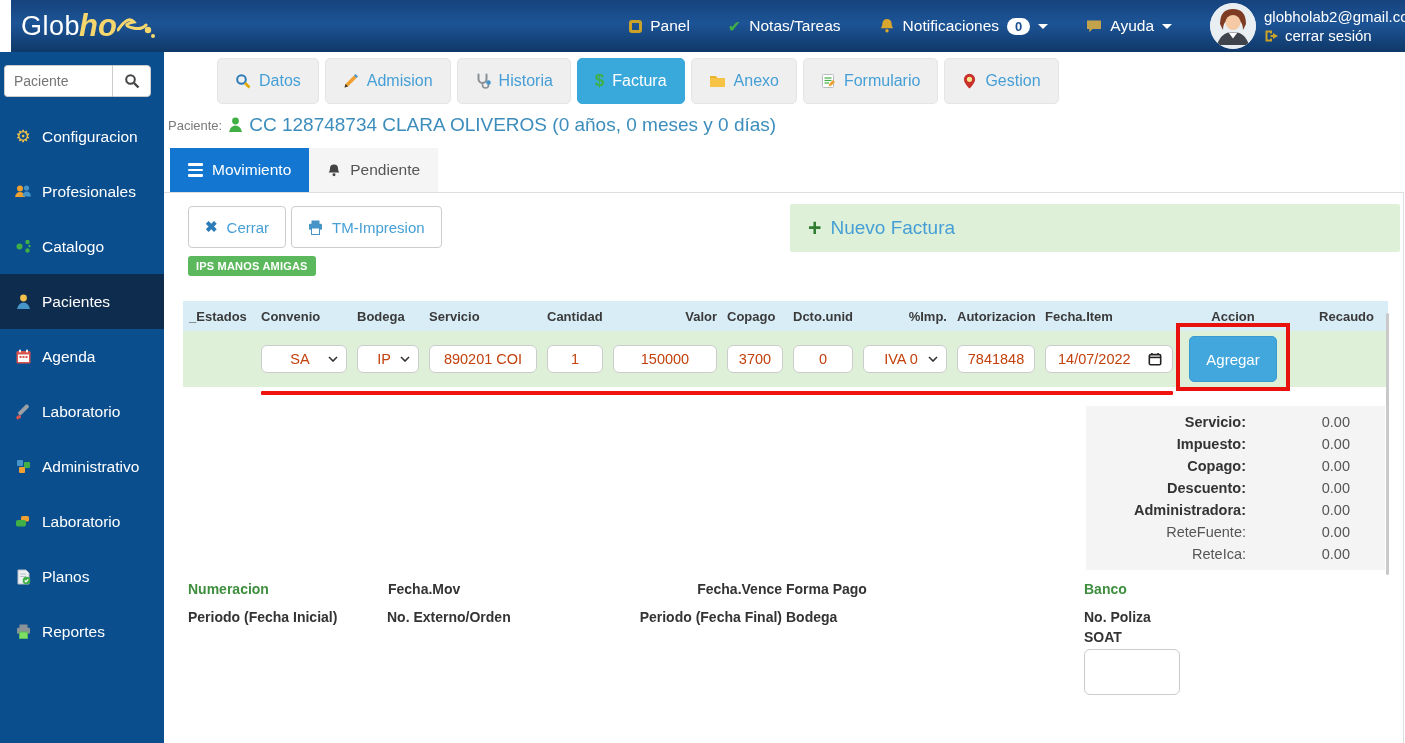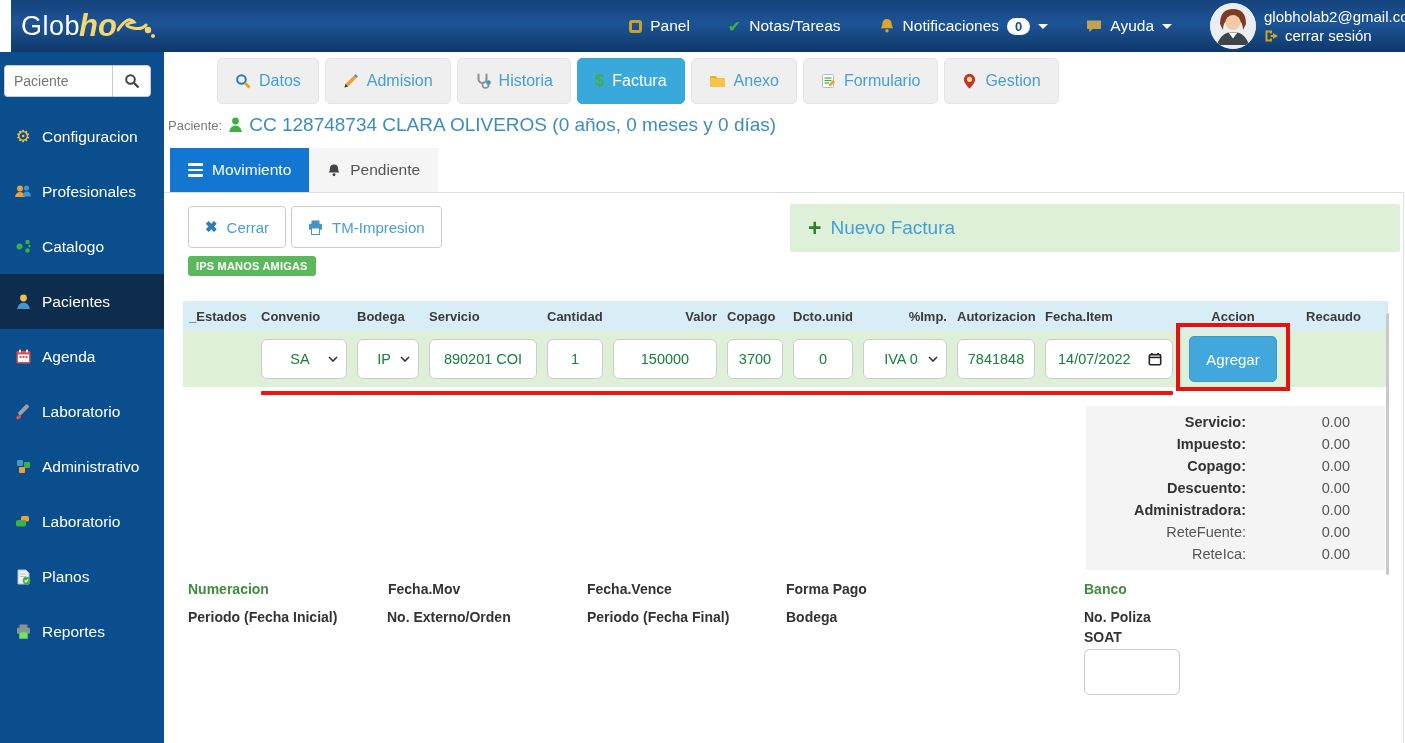--- a/index.html
+++ b/index.html
@@ -75,23 +75,23 @@
   .ipsbadge { position:absolute; left:24px; top:63px; background:#5cb85c; color:#fff; font-size:11px;
     font-weight:bold; padding:4px 8px; border-radius:3px; letter-spacing:.2px; }
 
   
   .grid { position:absolute; left:19px; top:108px; width:1205px; }
   .gridhead, .gridrow { display:flex; gap:10px; padding:0 6px; align-items:center; }
   .gridhead { background:#d9edf7; height:30px; font-size:13px; font-weight:bold; color:#3a3a3a; }
   .gridrow { background:#dff0d8; height:56px; }
   .c1{width:62px;} .c2{width:86px;} .c3{width:62px;} .c4{width:108px;} .c5{width:56px;} .c6{width:104px; text-align:right;}
   .c7{width:56px;} .c8{width:60px;} .c9{width:84px; text-align:right;} .c10{width:78px;} .c11{width:128px;}
-  .c12{width:100px; text-align:center;} .c13{flex:1; text-align:center; padding-right:8px;}
-  .sel, .inputbox, .datebox { background:#fff; border:1px solid #ccc; border-radius:6px; height:40px;
-    font-size:14.5px; color:#15803d; display:flex; align-items:center; width:100%; }
+  .c12{width:100px; text-align:center;} .c13{flex:1; text-align:right; padding-right:8px;}
+  .sel, .inputbox, .datebox { background:#fff; border:1px solid #ccc; border-radius:6px; height:28px;
+    font-size:14.5px; color:#c2410c; display:flex; align-items:center; width:100%; }
   .sel { justify-content:space-between; padding:0 8px 0 10px; cursor:pointer; }
   .sel .selval { flex:1; text-align:center; overflow:hidden; white-space:nowrap; }
   .inputbox { justify-content:center; padding:0 6px; overflow:hidden; white-space:nowrap; }
   .datebox { justify-content:space-between; padding:0 10px 0 12px; cursor:pointer; }
   .btn-agregar { position:relative; background:#41a7dc; border:1px solid #3a9ad0; color:#fff; font-size:15px;
     border-radius:5px; height:46px; width:88px; cursor:pointer; font-family:"Liberation Sans",sans-serif; }
   .cell-accion { position:relative; display:flex; justify-content:center; }
   .anno-box { position:absolute; left:-7px; right:-7px; top:-13px; bottom:-9px;
     border:4px solid #e8110e; pointer-events:none; }
   .anno-line { position:absolute; left:78px; top:90px; width:912px; height:4px; background:#ef1410; border-radius:1px; }
@@ -101,21 +101,21 @@
   .trow { display:flex; height:22px; align-items:center; font-size:14.5px; }
   .tlabel { width:160px; text-align:right; color:#555; }
   .trow.b .tlabel { font-weight:bold; color:#333; }
   .tval { flex:1; text-align:right; padding-right:35px; color:#555; }
 
   
   .form { position:absolute; left:24px; top:386px; width:1193px; }
   .frow { display:flex; gap:4px; }
   .frow + .frow { margin-top:8px; }
   .fcol { display:flex; flex-direction:column; }
-  .w1{width:196px;} .w2{width:195px;} .w3{width:195px;} .w4{width:294px;} .w5{width:295px;}
+  .w1{width:196px;} .w2{width:195px;} .w3{width:195px;align-items:flex-end;} .w4{width:294px;} .w5{width:295px;}
   .flabel { font-size:14px; font-weight:bold; color:#333; height:20px; line-height:20px; }
   .flabel.green { color:#3e8e3e; }
   .soat-input { width:96px; height:46px; background:#fff; border:1px solid #ccc; border-radius:6px; margin-top:2px; }
 
   .vscroll { position:absolute; right:14px; top:120px; width:3px; height:262px; background:#c9c9c9; border-radius:3px; }
 </style>
 </head>
 <body>
 
 <div class="screen">

